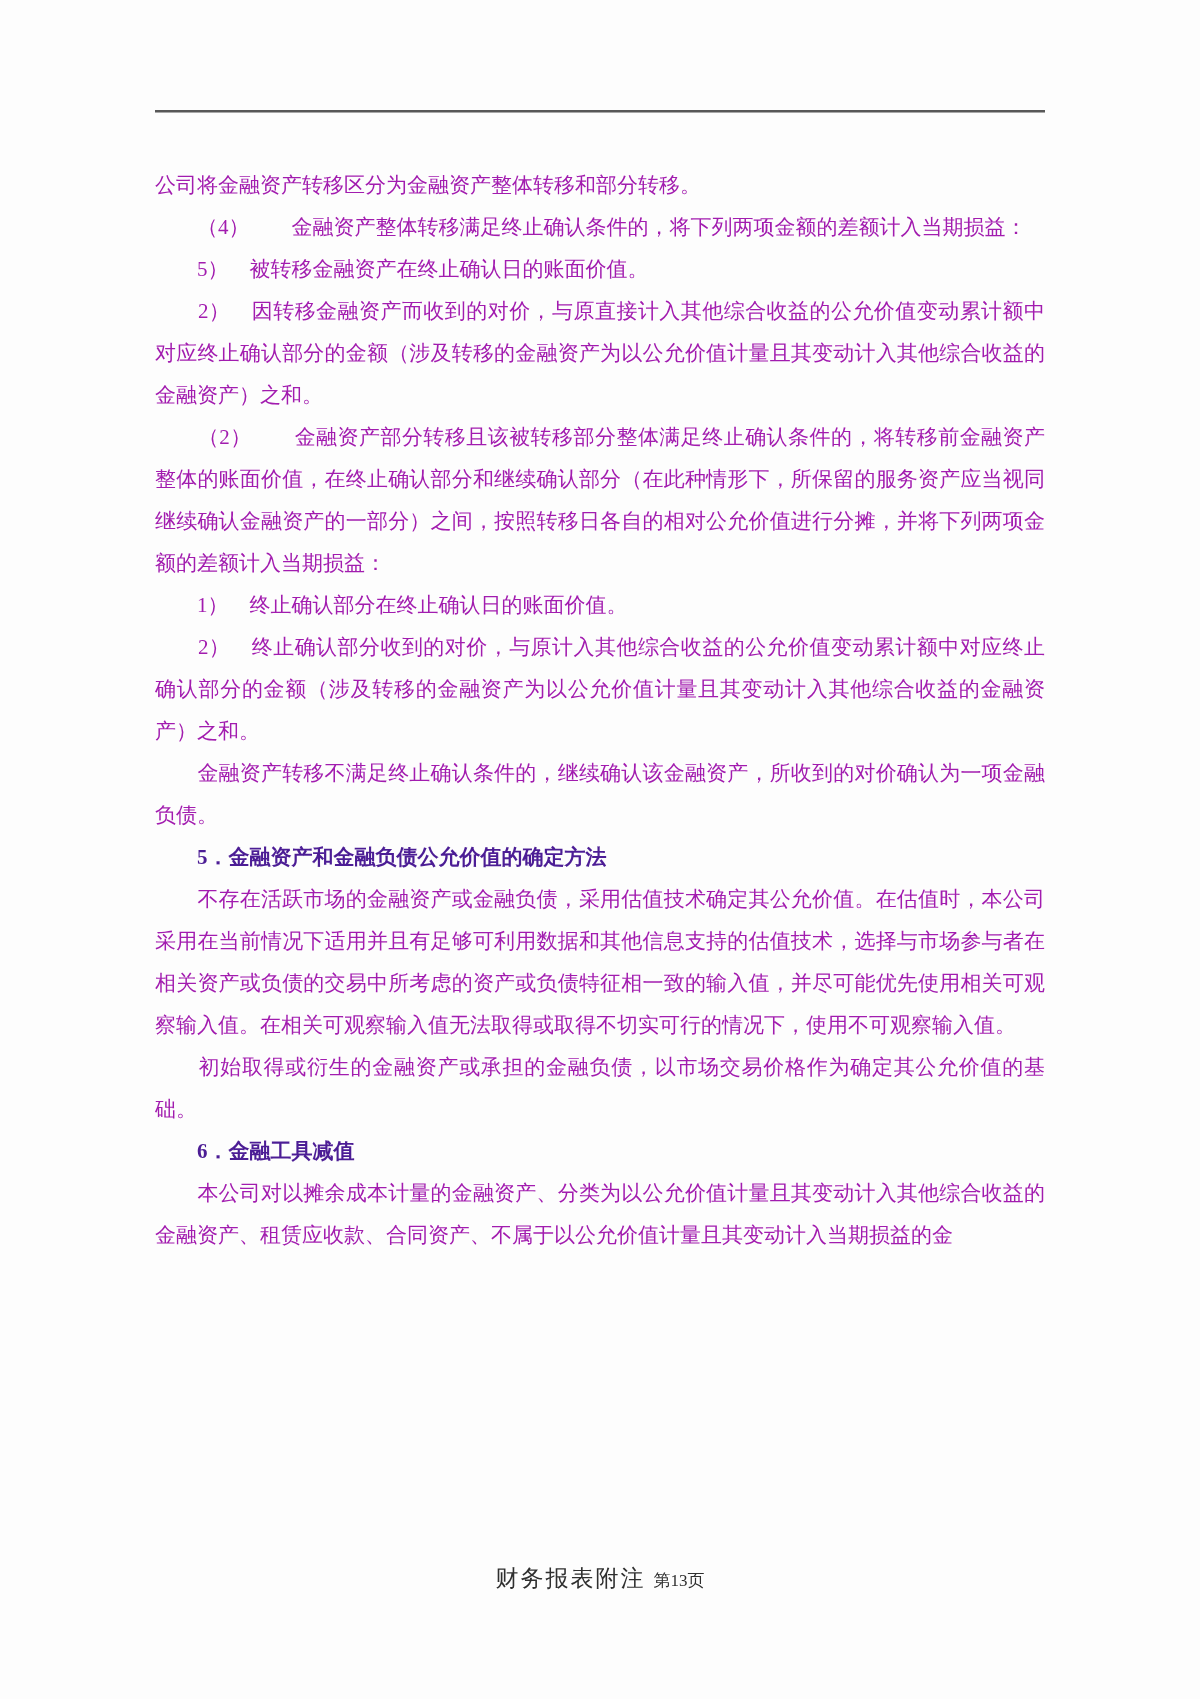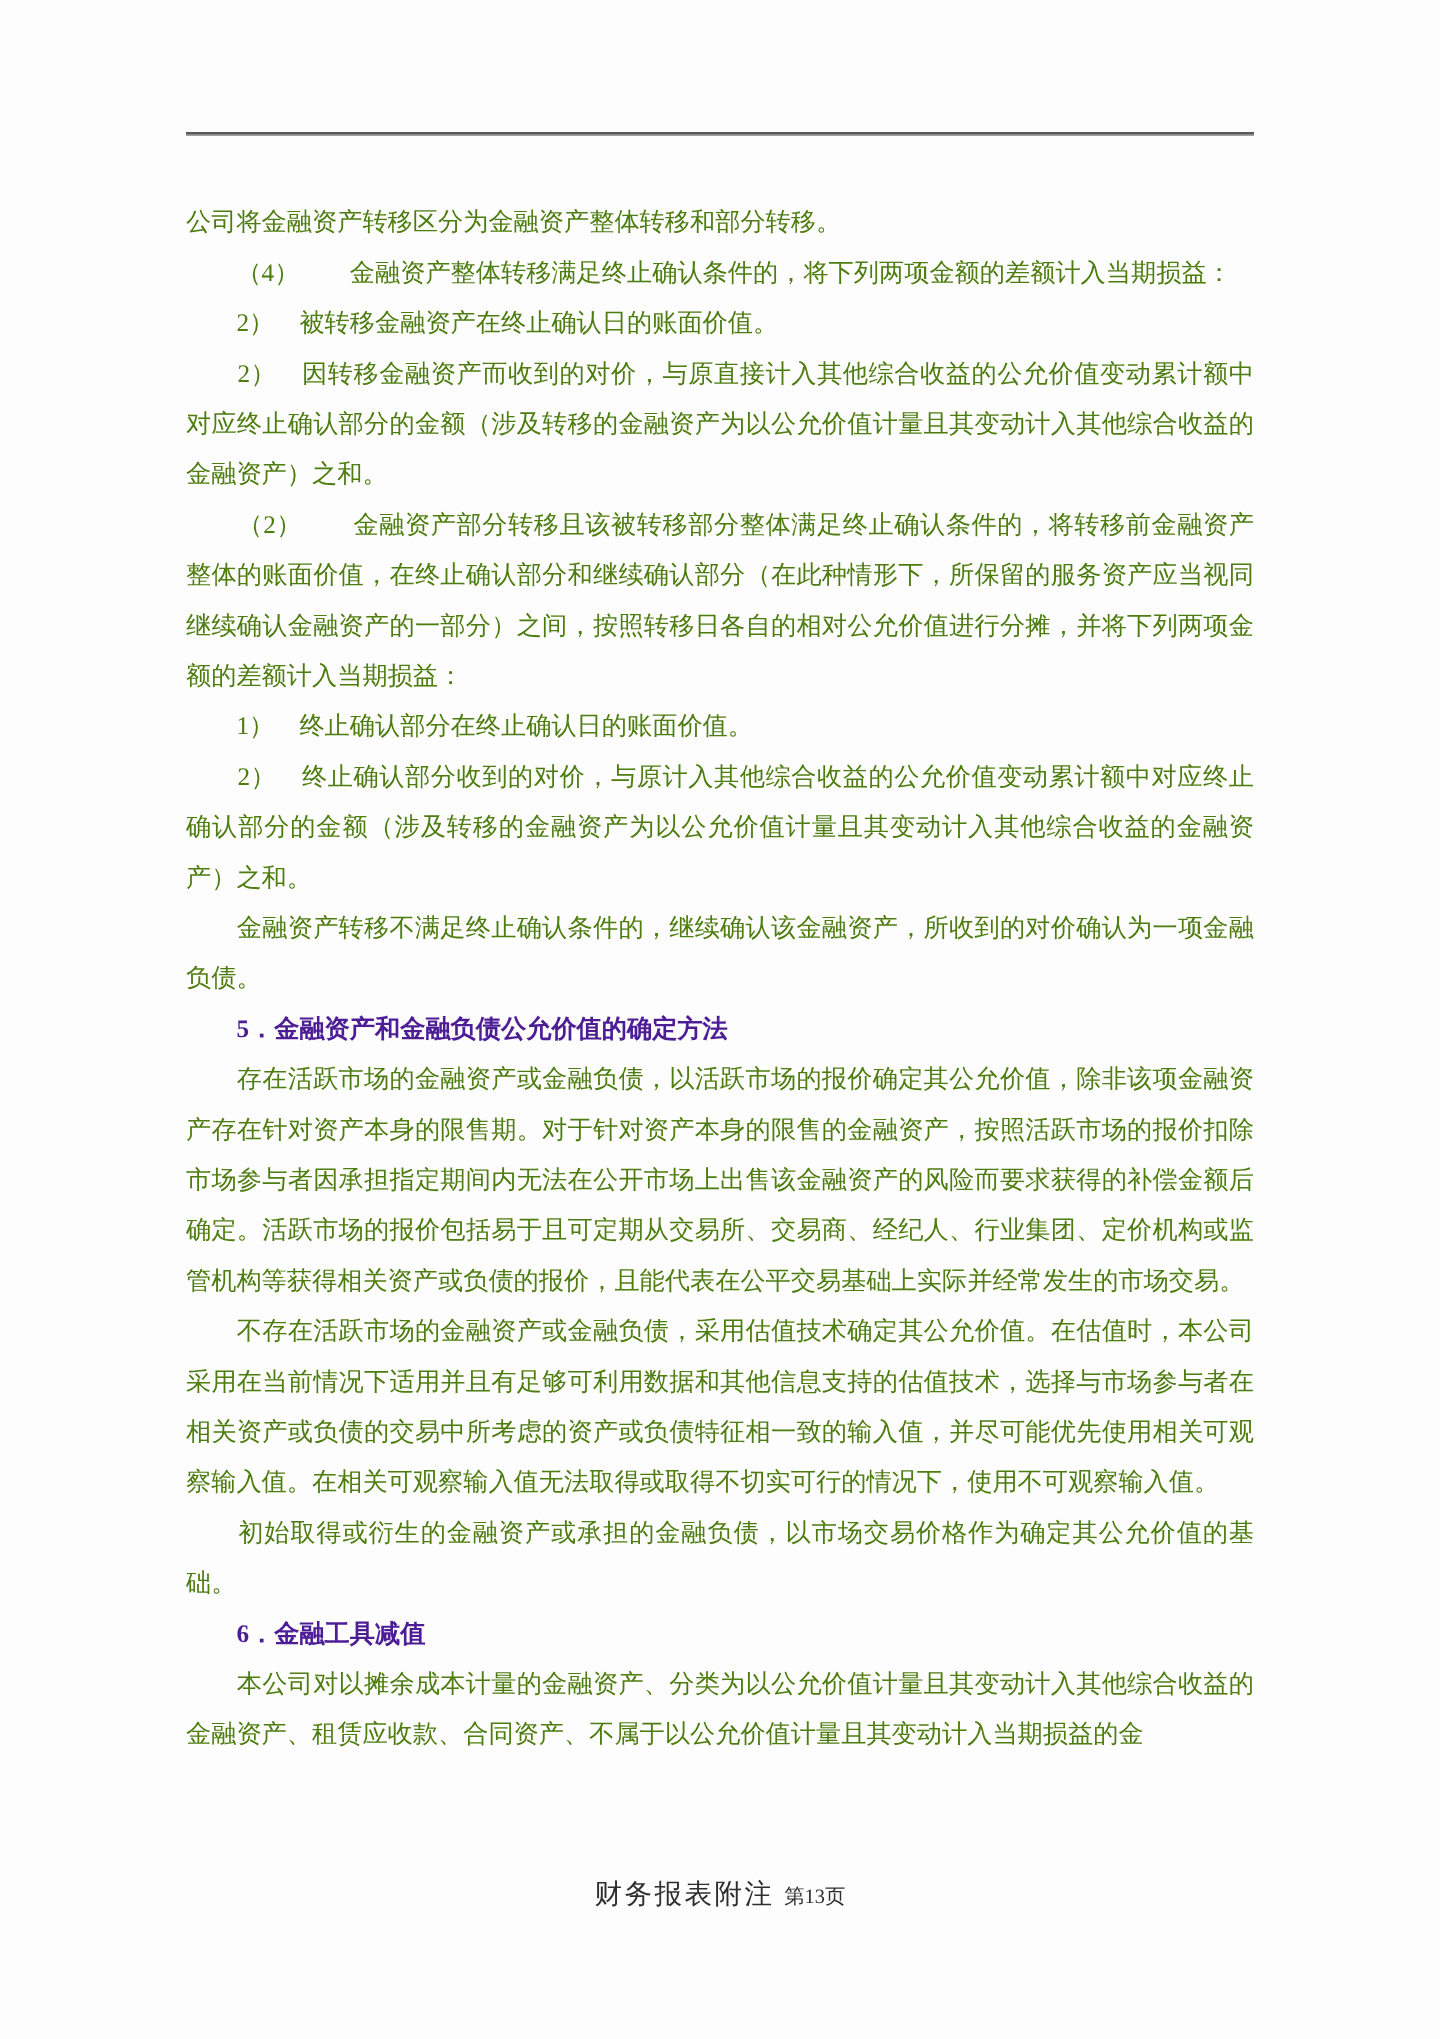--- a/index.html
+++ b/index.html
@@ -26,21 +26,21 @@
   .content {
     position: absolute;
     left: 155px;
     top: 164px;
     width: 890px;
   }
   .para {
     font-family: "Liberation Serif", "DejaVu Serif", serif;
     font-size: 21px;
     line-height: 42px;
-    color: #4d7c0f;
+    color: #a21caf;
     text-align: justify;
     margin: 0;
     word-break: normal;
   }
   .para.heading {
     font-weight: 700;
     color: #4c1d95;
   }
   .footer {
     position: absolute;
@@ -62,28 +62,27 @@
   }
 </style>
 </head>
 <body>
 
 <div class="page">
   <div class="header-rule"></div>
   <div class="content" id="content">
       <p class="para">公司将金融资产转移区分为金融资产整体转移和部分转移。</p>
       <p class="para">　　（4）　　金融资产整体转移满足终止确认条件的，将下列两项金额的差额计入当期损益：</p>
-      <p class="para">　　2）　被转移金融资产在终止确认日的账面价值。</p>
+      <p class="para">　　5）　被转移金融资产在终止确认日的账面价值。</p>
       <p class="para">　　2）　因转移金融资产而收到的对价，与原直接计入其他综合收益的公允价值变动累计额中对应终止确认部分的金额（涉及转移的金融资产为以公允价值计量且其变动计入其他综合收益的金融资产）之和。</p>
       <p class="para">　　（2）　　金融资产部分转移且该被转移部分整体满足终止确认条件的，将转移前金融资产整体的账面价值，在终止确认部分和继续确认部分（在此种情形下，所保留的服务资产应当视同继续确认金融资产的一部分）之间，按照转移日各自的相对公允价值进行分摊，并将下列两项金额的差额计入当期损益：</p>
       <p class="para">　　1）　终止确认部分在终止确认日的账面价值。</p>
       <p class="para">　　2）　终止确认部分收到的对价，与原计入其他综合收益的公允价值变动累计额中对应终止确认部分的金额（涉及转移的金融资产为以公允价值计量且其变动计入其他综合收益的金融资产）之和。</p>
       <p class="para">　　金融资产转移不满足终止确认条件的，继续确认该金融资产，所收到的对价确认为一项金融负债。</p>
       <p class="para heading">　　5．金融资产和金融负债公允价值的确定方法</p>
-      <p class="para">　　存在活跃市场的金融资产或金融负债，以活跃市场的报价确定其公允价值，除非该项金融资产存在针对资产本身的限售期。对于针对资产本身的限售的金融资产，按照活跃市场的报价扣除市场参与者因承担指定期间内无法在公开市场上出售该金融资产的风险而要求获得的补偿金额后确定。活跃市场的报价包括易于且可定期从交易所、交易商、经纪人、行业集团、定价机构或监管机构等获得相关资产或负债的报价，且能代表在公平交易基础上实际并经常发生的市场交易。</p>
       <p class="para">　　不存在活跃市场的金融资产或金融负债，采用估值技术确定其公允价值。在估值时，本公司采用在当前情况下适用并且有足够可利用数据和其他信息支持的估值技术，选择与市场参与者在相关资产或负债的交易中所考虑的资产或负债特征相一致的输入值，并尽可能优先使用相关可观察输入值。在相关可观察输入值无法取得或取得不切实可行的情况下，使用不可观察输入值。</p>
       <p class="para">　　初始取得或衍生的金融资产或承担的金融负债，以市场交易价格作为确定其公允价值的基础。</p>
       <p class="para heading">　　6．金融工具减值</p>
       <p class="para">　　本公司对以摊余成本计量的金融资产、分类为以公允价值计量且其变动计入其他综合收益的金融资产、租赁应收款、合同资产、不属于以公允价值计量且其变动计入当期损益的金</p>
     </div>
   <div class="footer">
     <span class="footer-title">财务报表附注</span><span class="footer-page">第13页</span>
   </div>
 </div>
 

